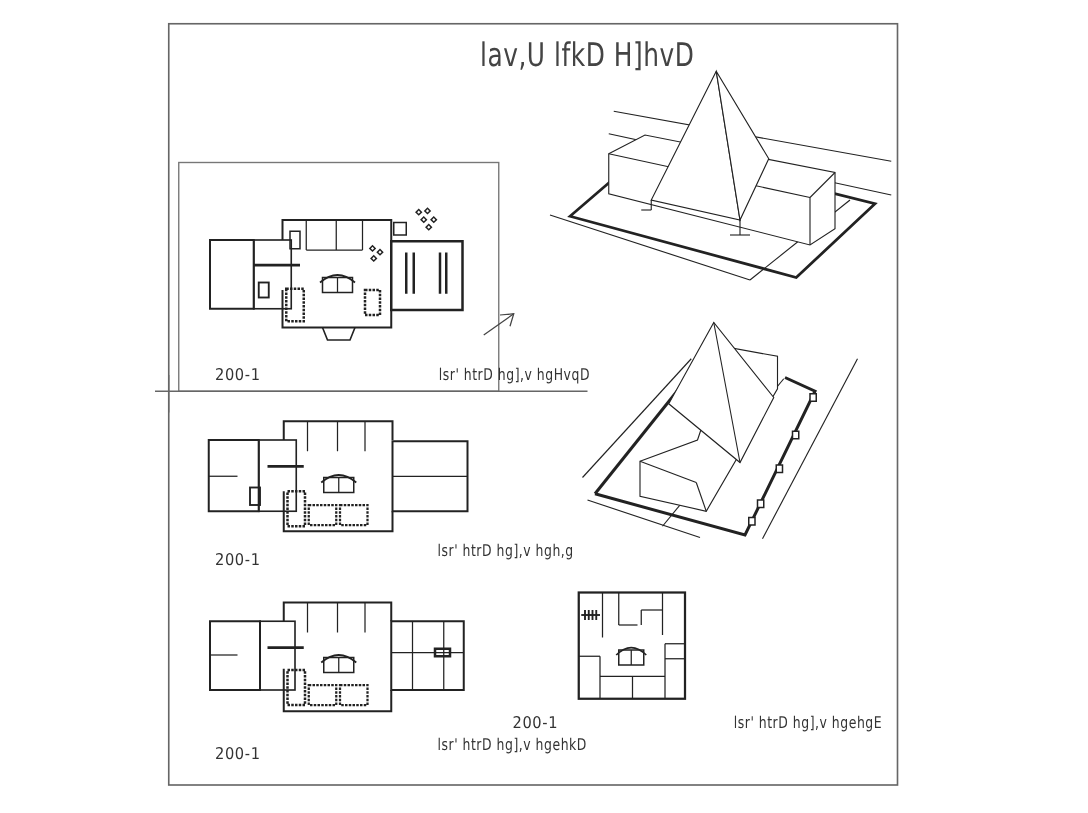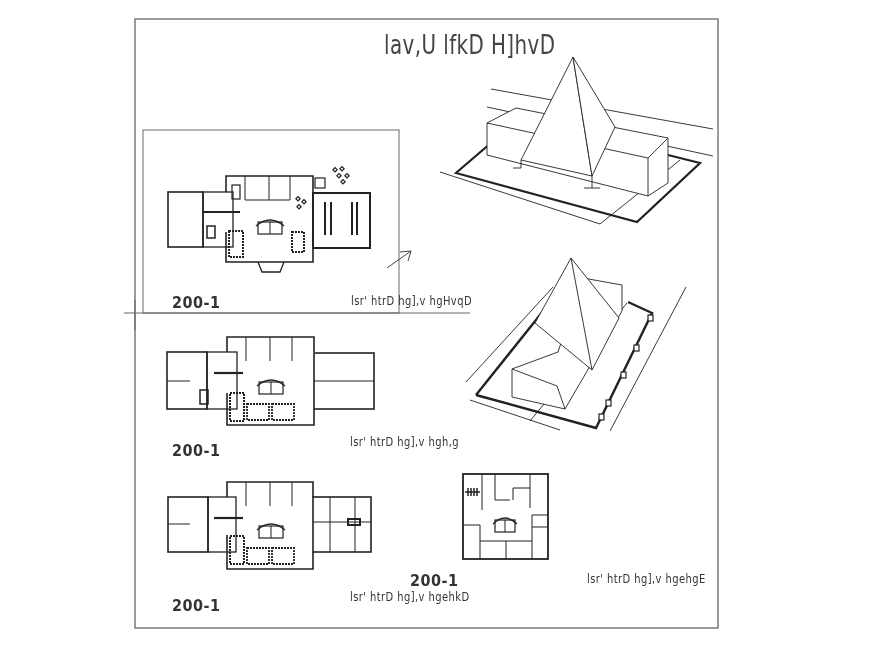--- a/index.html
+++ b/index.html
@@ -1,21 +1,21 @@
 <!DOCTYPE html>
 <html><head>
 <meta charset="utf-8">
 <style>
   html, body { margin: 0; padding: 0; background: #ffffff; }
   body { width: 870px; height: 650px; position: relative; overflow: hidden; font-family: "DejaVu Sans", sans-serif; }
   .sheet { position: absolute; left: 0; top: 0; width: 772px; height: 650px; }
   .lbl { position: absolute; color: #333; white-space: nowrap; font-family: "DejaVu Sans Condensed", "DejaVu Sans", sans-serif; letter-spacing: 0.5px; }
   .title { font-size: 26px; font-weight: 300; color: #444; transform: scaleX(0.85); transform-origin: left top; }
   .cap { font-size: 13px; transform: scaleX(0.85); transform-origin: left top; }
-  .scale { font-size: 16px; font-weight: bold; }
+  .scale { font-size: 13px; }
   svg { position: absolute; left: 0; top: 0; }
 </style>
 </head>
 <body>
 
 <div class="sheet">
 
 <svg width="870" height="650" viewBox="0 0 870 650">
 
   <rect x="135" y="19" width="583" height="609" fill="none" stroke="#666" stroke-width="1.3"></rect>

